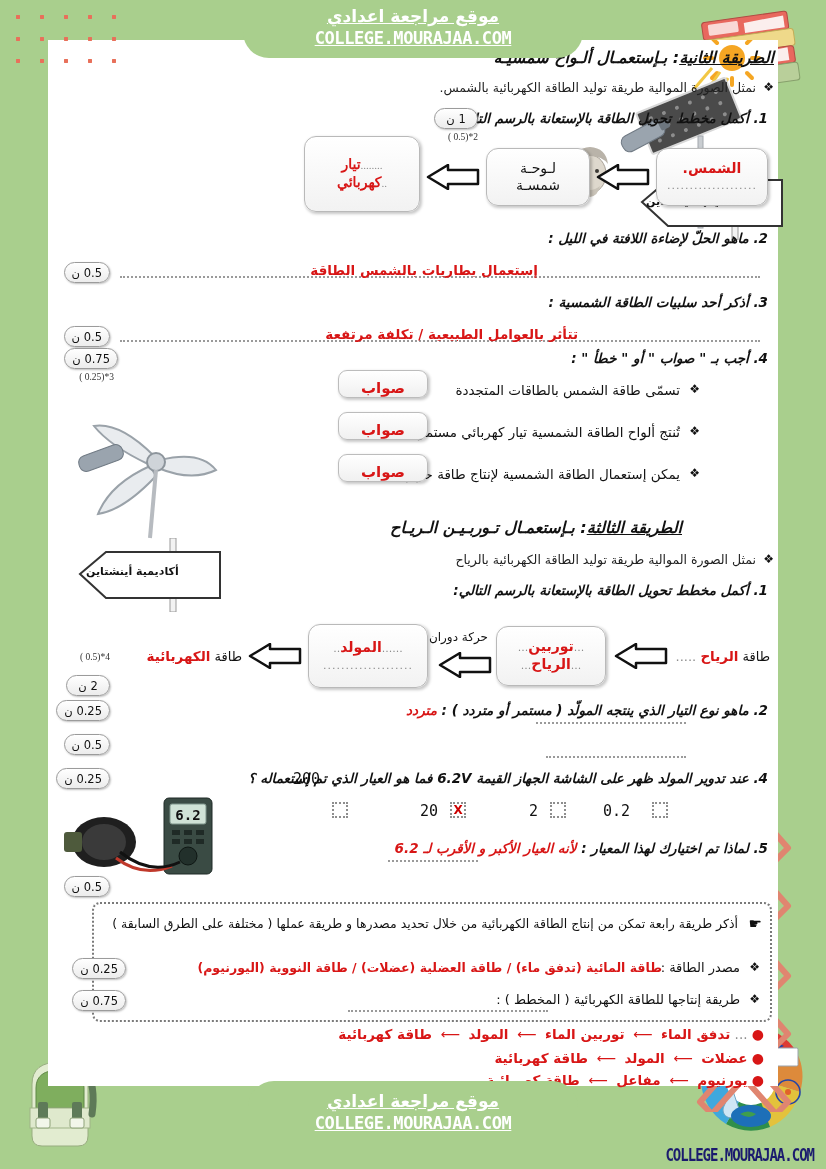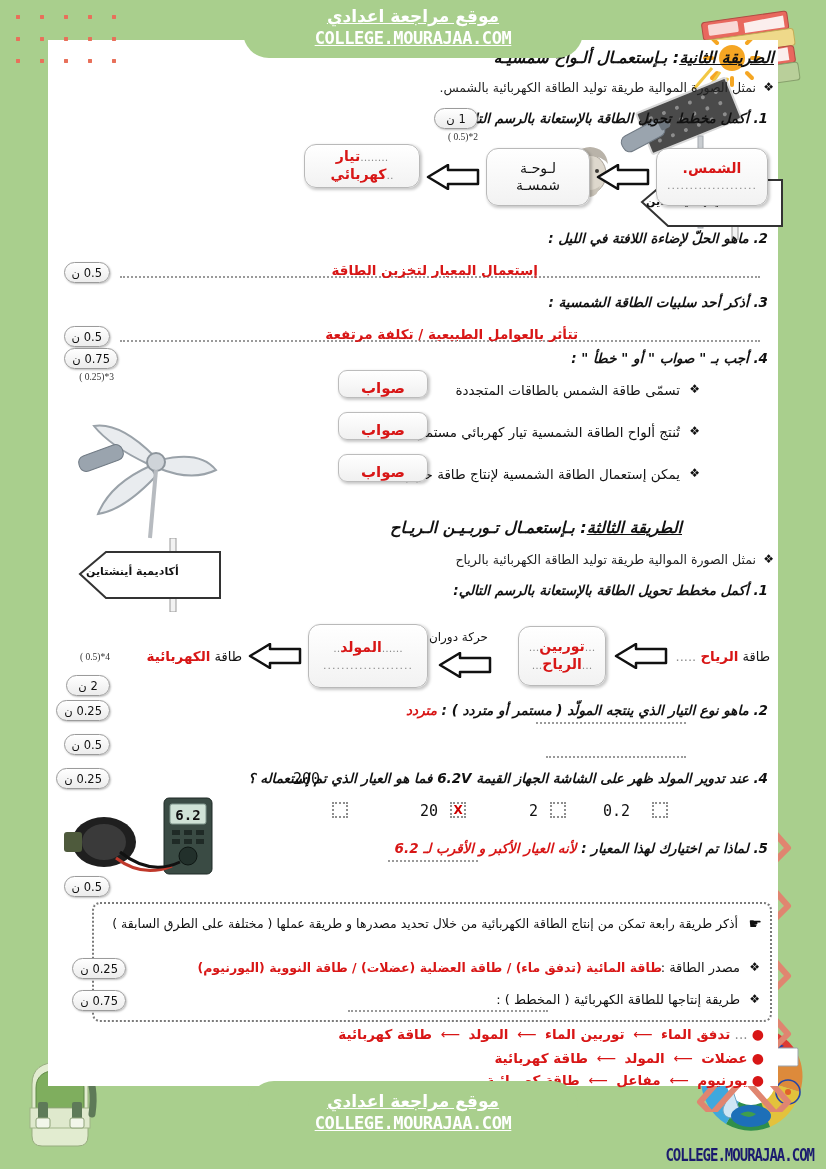--- a/index.html
+++ b/index.html
@@ -373,32 +373,32 @@
 
   <div class="fbox" style="right:188px; top:108px; width:104px; height:58px;">
     <span style="letter-spacing:2px;">لـوحـة</span>
     <span style="letter-spacing:2px;">شمسـة</span>
   </div>
 
   <svg class="arrow" style="right:298px; top:124px;" viewBox="0 0 54 26">
     <path d="M52 6 H22 V1 L2 13 L22 25 V20 H52 Z" fill="#ffffff" stroke="#111" stroke-width="2.5" stroke-linejoin="round"></path>
   </svg>
 
-  <div class="fbox" style="right:358px; top:104px; width:116px; height:44px;">
+  <div class="fbox" style="right:358px; top:96px; width:116px; height:76px;font-family:Liberation Serif, serif;">
     <span>
       <span class="ltr-dots" style="font-size:11px;">........</span><span class="red">تيار</span>
     </span>
     <span>
       <span class="ltr-dots" style="font-size:11px;">..</span><span class="red">كهربائي</span>
     </span>
   </div>
 
   <div class="q" style="right:10px; top:190px;">2. ماهو الحلّ لإضاءة اللافتة في الليل :</div>
   <div class="dots" style="right:18px; top:236px; width:640px;"></div>
-  <div class="ans" style="right:240px; top:222px;">إستعمال المعيار لتخزين الطاقة</div>
+  <div class="ans" style="right:240px; top:222px;">إستعمال بطاريات بالشمس الطاقة</div>
   <div class="badge" style="right:668px; top:222px;">0.5 ن</div>
 
   <div class="q" style="right:10px; top:254px;">3. أذكر أحد سلبيات الطاقة الشمسية :</div>
   <div class="dots" style="right:18px; top:300px; width:640px;"></div>
   <div class="ans" style="right:200px; top:286px;">تتأثر بالعوامل الطبيعية / تكلفة مرتفعة</div>
   <div class="badge" style="right:668px; top:286px;">0.5 ن</div>
 
   <div class="q" style="right:10px; top:310px;">
     <span>4. أجب بـ " صواب " أو " خطأ " :</span>
   </div>
@@ -452,21 +452,21 @@
   <div class="stmt" style="right:8px; top:608px; font-size:13px;">
     <span>طاقة</span>
     <span class="ans" style="position:static;">الرياح</span>
     <span style="color:#8d8d8d;">.....</span>
   </div>
 
   <svg class="arrow" style="right:110px; top:603px;" viewBox="0 0 54 26">
     <path d="M52 6 H22 V1 L2 13 L22 25 V20 H52 Z" fill="#ffffff" stroke="#111" stroke-width="2.5" stroke-linejoin="round"></path>
   </svg>
 
-  <div class="fbox" style="right:172px; top:586px; width:88px; height:60px;text-align:center;">
+  <div class="fbox" style="right:172px; top:586px; width:110px; height:60px;text-align:center;">
     <span><span style="color:#8d8d8d;font-size:11px;">...</span><span class="red">توربين</span><span style="color:#8d8d8d;font-size:11px;">...</span></span>
     <span><span style="color:#8d8d8d;font-size:11px;">...</span><span class="red">الرياح</span><span style="color:#8d8d8d;font-size:11px;">...</span></span>
   </div>
 
   <div class="stmt" style="right:290px; top:590px; font-size:12px;">حركة دوران</div>
   <svg class="arrow" style="right:286px; top:612px;" viewBox="0 0 54 26">
     <path d="M52 6 H22 V1 L2 13 L22 25 V20 H52 Z" fill="#ffffff" stroke="#111" stroke-width="2.5" stroke-linejoin="round"></path>
   </svg>
 
   <div class="fbox" style="right:350px; top:584px; width:120px; height:64px;">

